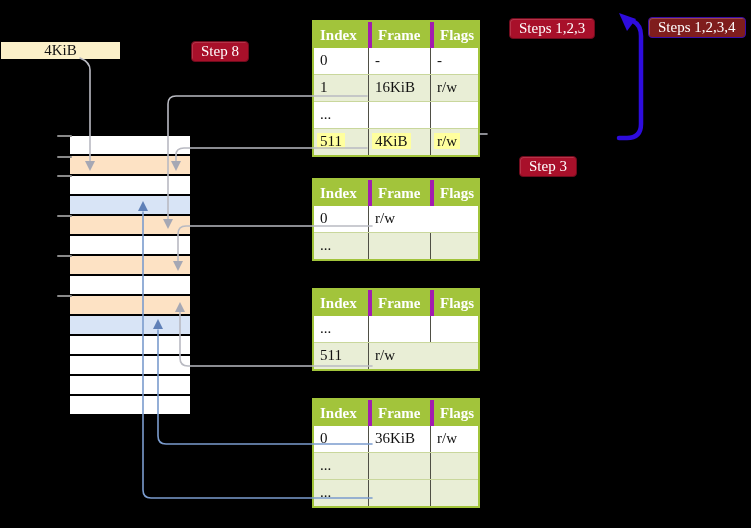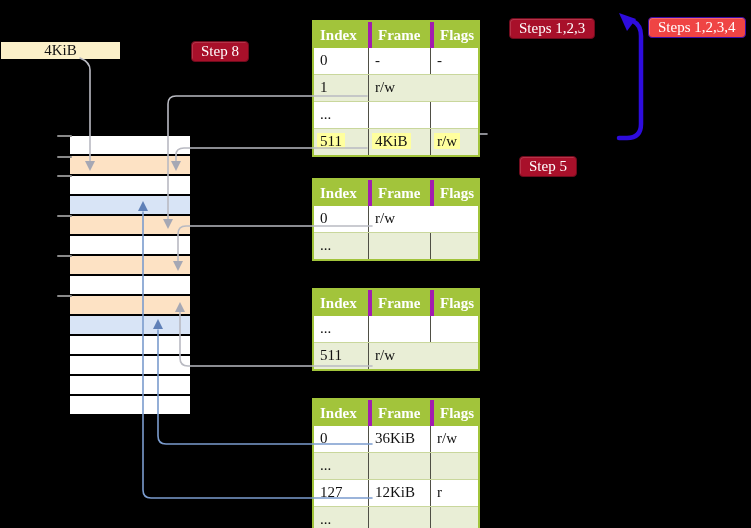--- a/index.html
+++ b/index.html
@@ -11,21 +11,21 @@
   .cream-box{
     position:absolute;left:1px;top:42px;width:119px;height:17px;
     background:#fbf0c9;color:#111;font-size:15px;line-height:17px;text-align:center;
   }
   
   .badge{
     position:absolute;color:#fff;font-size:15px;line-height:17px;
     padding:1px 9px;border-radius:4px;white-space:nowrap;
   }
   .badge.red{background:#a8102a;border:1px solid #6e0a1c;box-shadow:inset 1px 1px 0 rgba(255,255,255,.15);}
-  .badge.blue{background:#ef4444;border:1px solid #3a0da8;box-shadow:inset 1px 1px 0 rgba(255,255,255,.2);}
+  .badge.blue{background:#7f1d1d;border:1px solid #3a0da8;box-shadow:inset 1px 1px 0 rgba(255,255,255,.2);}
   #badge-step0{left:191px;top:41px;}
   #badge-steps123{left:509px;top:18px;}
   #badge-steps1234{left:648px;top:17px;}
   #badge-step4{left:519px;top:156px;}
   
   #memcol{position:absolute;left:70px;top:136px;width:120px;}
   .mem-row{width:120px;height:18px;border-bottom:2px solid #000;}
   .mem-row:last-child{border-bottom:none;}
   .mem-white{background:#ffffff;}
   .mem-orange{background:#fde2c4;}
@@ -48,21 +48,21 @@
 </head>
 <body>
 
 <div id="canvas">
 
   <div class="cream-box">4KiB</div>
 
   <div class="badge red" id="badge-step0">Step 8</div>
   <div class="badge red" id="badge-steps123">Steps 1,2,3</div>
   <div class="badge blue" id="badge-steps1234">Steps 1,2,3,4</div>
-  <div class="badge red" id="badge-step4">Step 5</div>
+  <div class="badge red" id="badge-step4">Step 3</div>
 
   <div id="memcol">
       <div class="mem-row mem-white"></div>
       <div class="mem-row mem-orange"></div>
       <div class="mem-row mem-white"></div>
       <div class="mem-row mem-blue"></div>
       <div class="mem-row mem-orange"></div>
       <div class="mem-row mem-white"></div>
       <div class="mem-row mem-orange"></div>
       <div class="mem-row mem-white"></div>
@@ -81,20 +81,21 @@
           <div class="cell">Frame</div>
           <div class="cell">Flags</div>
         </div>
         <div class="trow row-plain">
           <div class="cell">0</div>
           <div class="cell">-</div>
           <div class="cell">-</div>
         </div>
         <div class="trow row-alt">
           <div class="cell">1</div>
+          <div class="cell">16KiB</div>
           <div class="cell">r/w</div>
         </div>
         <div class="trow row-plain">
           <div class="cell">...</div>
           <div class="cell"></div>
           <div class="cell"></div>
         </div>
         <div class="trow row-alt">
           <div class="cell"><span class="hl">511</span></div>
           <div class="cell"><span class="hl">4KiB</span></div>
@@ -142,25 +143,20 @@
         <div class="trow row-plain">
           <div class="cell">0</div>
           <div class="cell">36KiB</div>
           <div class="cell">r/w</div>
         </div>
         <div class="trow row-alt">
           <div class="cell">...</div>
           <div class="cell"></div>
           <div class="cell"></div>
         </div>
-        <div class="trow row-plain">
-          <div class="cell">127</div>
-          <div class="cell">12KiB</div>
-          <div class="cell">r</div>
-        </div>
         <div class="trow row-alt">
           <div class="cell">...</div>
           <div class="cell"></div>
           <div class="cell"></div>
         </div>
       </div>
     </div>
 
   <svg id="overlay" width="751" height="528" viewBox="0 0 751 528">
       <path d="M 58 136 H 71" fill="none" stroke="#8a8a8a" stroke-width="2" stroke-linecap="round"></path>

